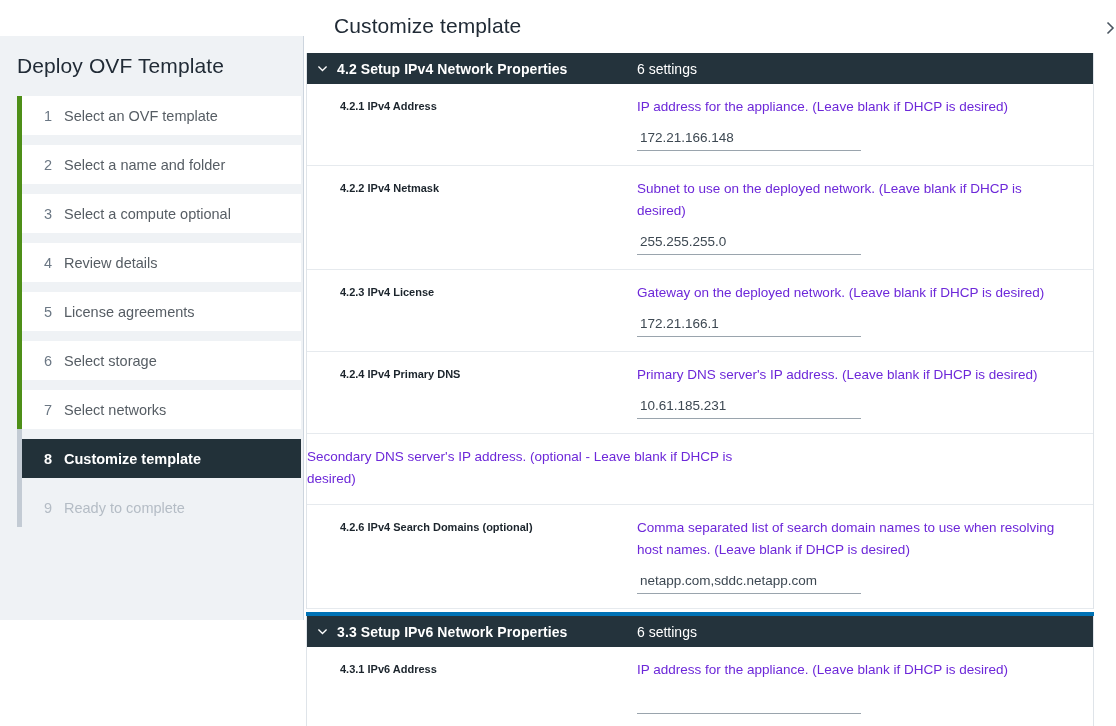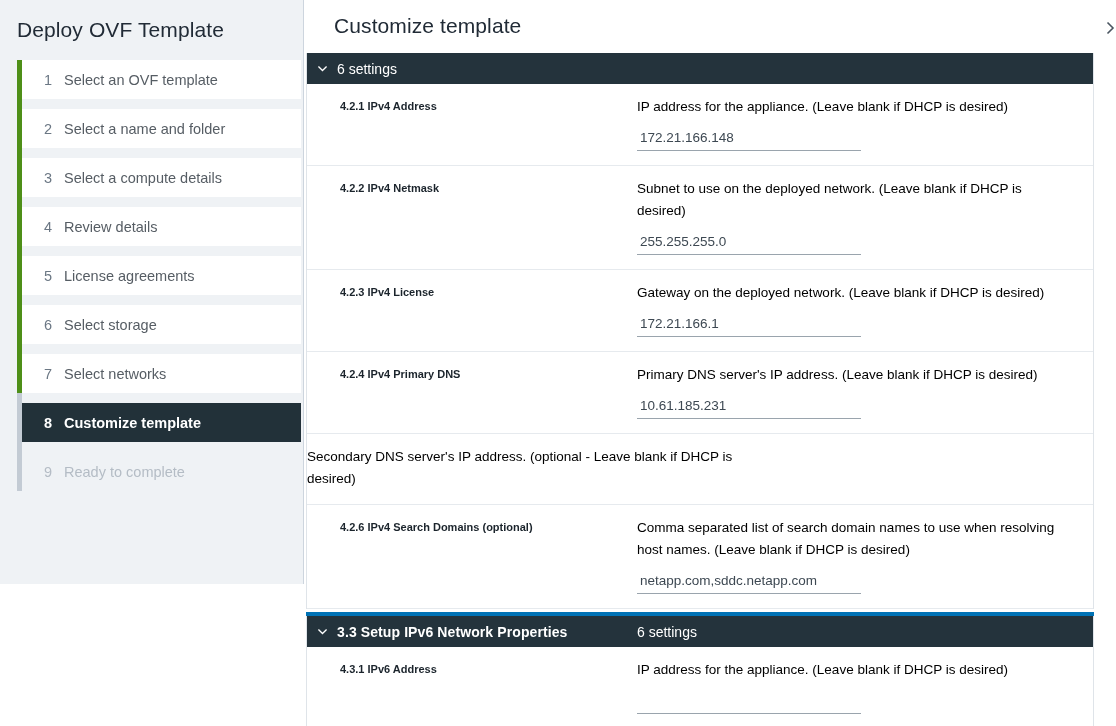--- a/index.html
+++ b/index.html
@@ -10,21 +10,21 @@
     font-family: "Liberation Sans", sans-serif;
     -webkit-font-smoothing: antialiased;
   }
   #app { position: relative; width: 1116px; height: 726px; display: flex; }
 
   
   .wizard-sidebar {
     width: 304px; height: 584px;
     background: #eff2f5;
     border-right: 1px solid #cdd5de;
-    position: relative; flex: 0 0 304px;
+    position: relative; flex: 0 0 304px; margin-top: 36px;
   }
   .wizard-title {
     font-size: 21px; font-weight: 400; color: #212b36;
     padding: 18px 0 0 17px; letter-spacing: .1px;
   }
   .steps-wrap { position: relative; margin-top: 18px; }
   .progress-rail {
     position: absolute; left: 17px; top: 0; width: 5px;
     background: #c3cbd4;
   }
@@ -87,21 +87,21 @@
     padding: 12px 0 14px 0;
   }
   .prop-row:last-child { border-bottom: 1px solid #e6eaee; }
   .prop-label {
     flex: 0 0 330px; padding-left: 33px;
     font-size: 11px; font-weight: 700; color: #1b242c;
     line-height: 18px; padding-top: 1px;
   }
   .prop-body { flex: 1 1 auto; padding-right: 28px; }
   .prop-desc {
-    font-size: 13.5px; color: #000000; line-height: 22px;
+    font-size: 13.5px; color: #6d28d9; line-height: 22px;
     max-width: 430px;
   }
   .prop-input {
     margin-top: 8px; width: 224px; height: 25px;
     border: none; border-bottom: 1px solid #9aa4ad;
     background: transparent; outline: none;
     font-family: "Liberation Sans", sans-serif;
     font-size: 13.5px; color: #3d4852; padding: 0 2px 2px 3px;
   }
   .prop-input::placeholder { color: #b6bec6; }
@@ -120,21 +120,21 @@
           <div class="step">
             <span class="num">1</span>
             <span>Select an OVF template</span>
           </div>
           <div class="step">
             <span class="num">2</span>
             <span>Select a name and folder</span>
           </div>
           <div class="step">
             <span class="num">3</span>
-            <span>Select a compute details</span>
+            <span>Select a compute optional</span>
           </div>
           <div class="step">
             <span class="num">4</span>
             <span>Review details</span>
           </div>
           <div class="step">
             <span class="num">5</span>
             <span>License agreements</span>
           </div>
           <div class="step">
@@ -168,20 +168,21 @@
 
     <div class="settings-area">
       <div id="sections-host">
           <div class="panel">
             <div class="section-header">
               <span class="chev">
                 <svg viewBox="0 0 16 16" width="13" height="13" aria-hidden="true">
                   <path d="M3 5.5 L8 10.5 L13 5.5" fill="none" stroke="#ffffff" stroke-width="1.6"></path>
                 </svg>
               </span>
+              <span class="sh-title">4.2 Setup IPv4 Network Properties</span>
               <span class="sh-count">6 settings</span>
             </div>
             <div class="prop-row">
               <div class="prop-label">4.2.1 IPv4 Address</div>
               <div class="prop-body"><div class="prop-desc">IP address for the appliance. (Leave blank if DHCP is desired)</div><input class="prop-input" type="text" placeholder="" value="172.21.166.148" style=""></div>
             </div>
             <div class="prop-row">
               <div class="prop-label">4.2.2 IPv4 Netmask</div>
               <div class="prop-body"><div class="prop-desc">Subnet to use on the deployed network. (Leave blank if DHCP is desired)</div><input class="prop-input" type="text" placeholder="" value="255.255.255.0" style=""></div>
             </div>

